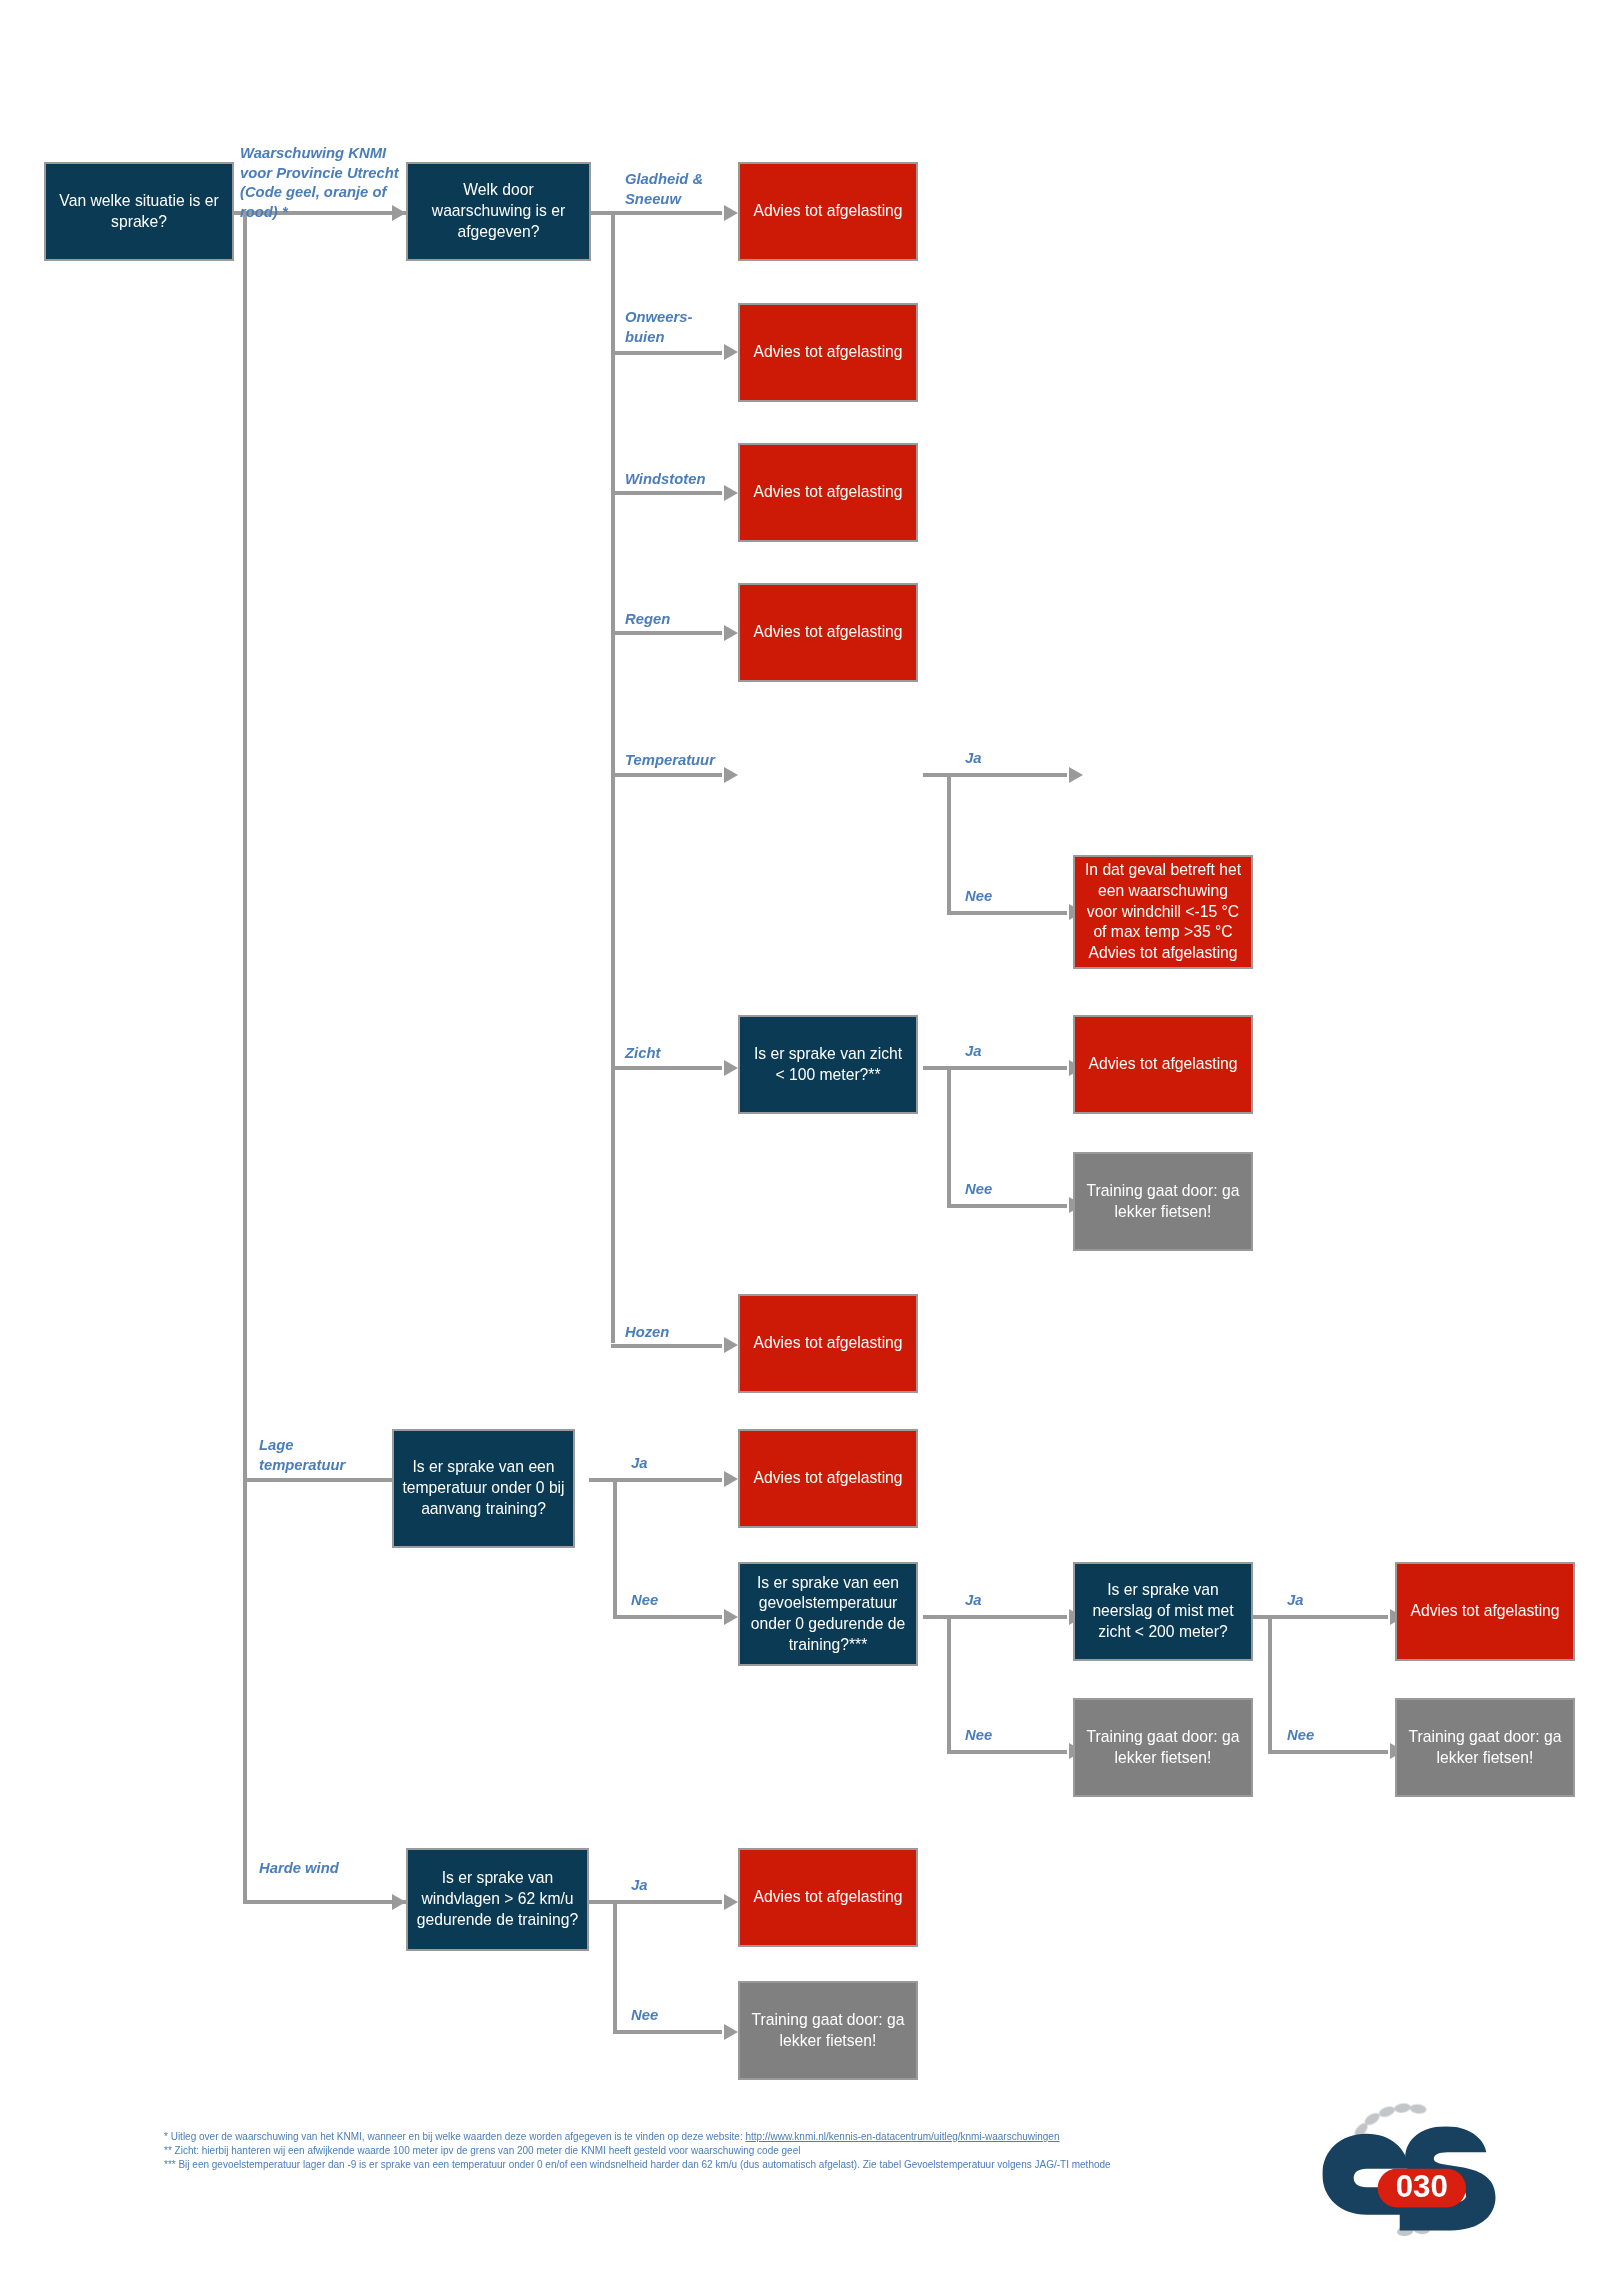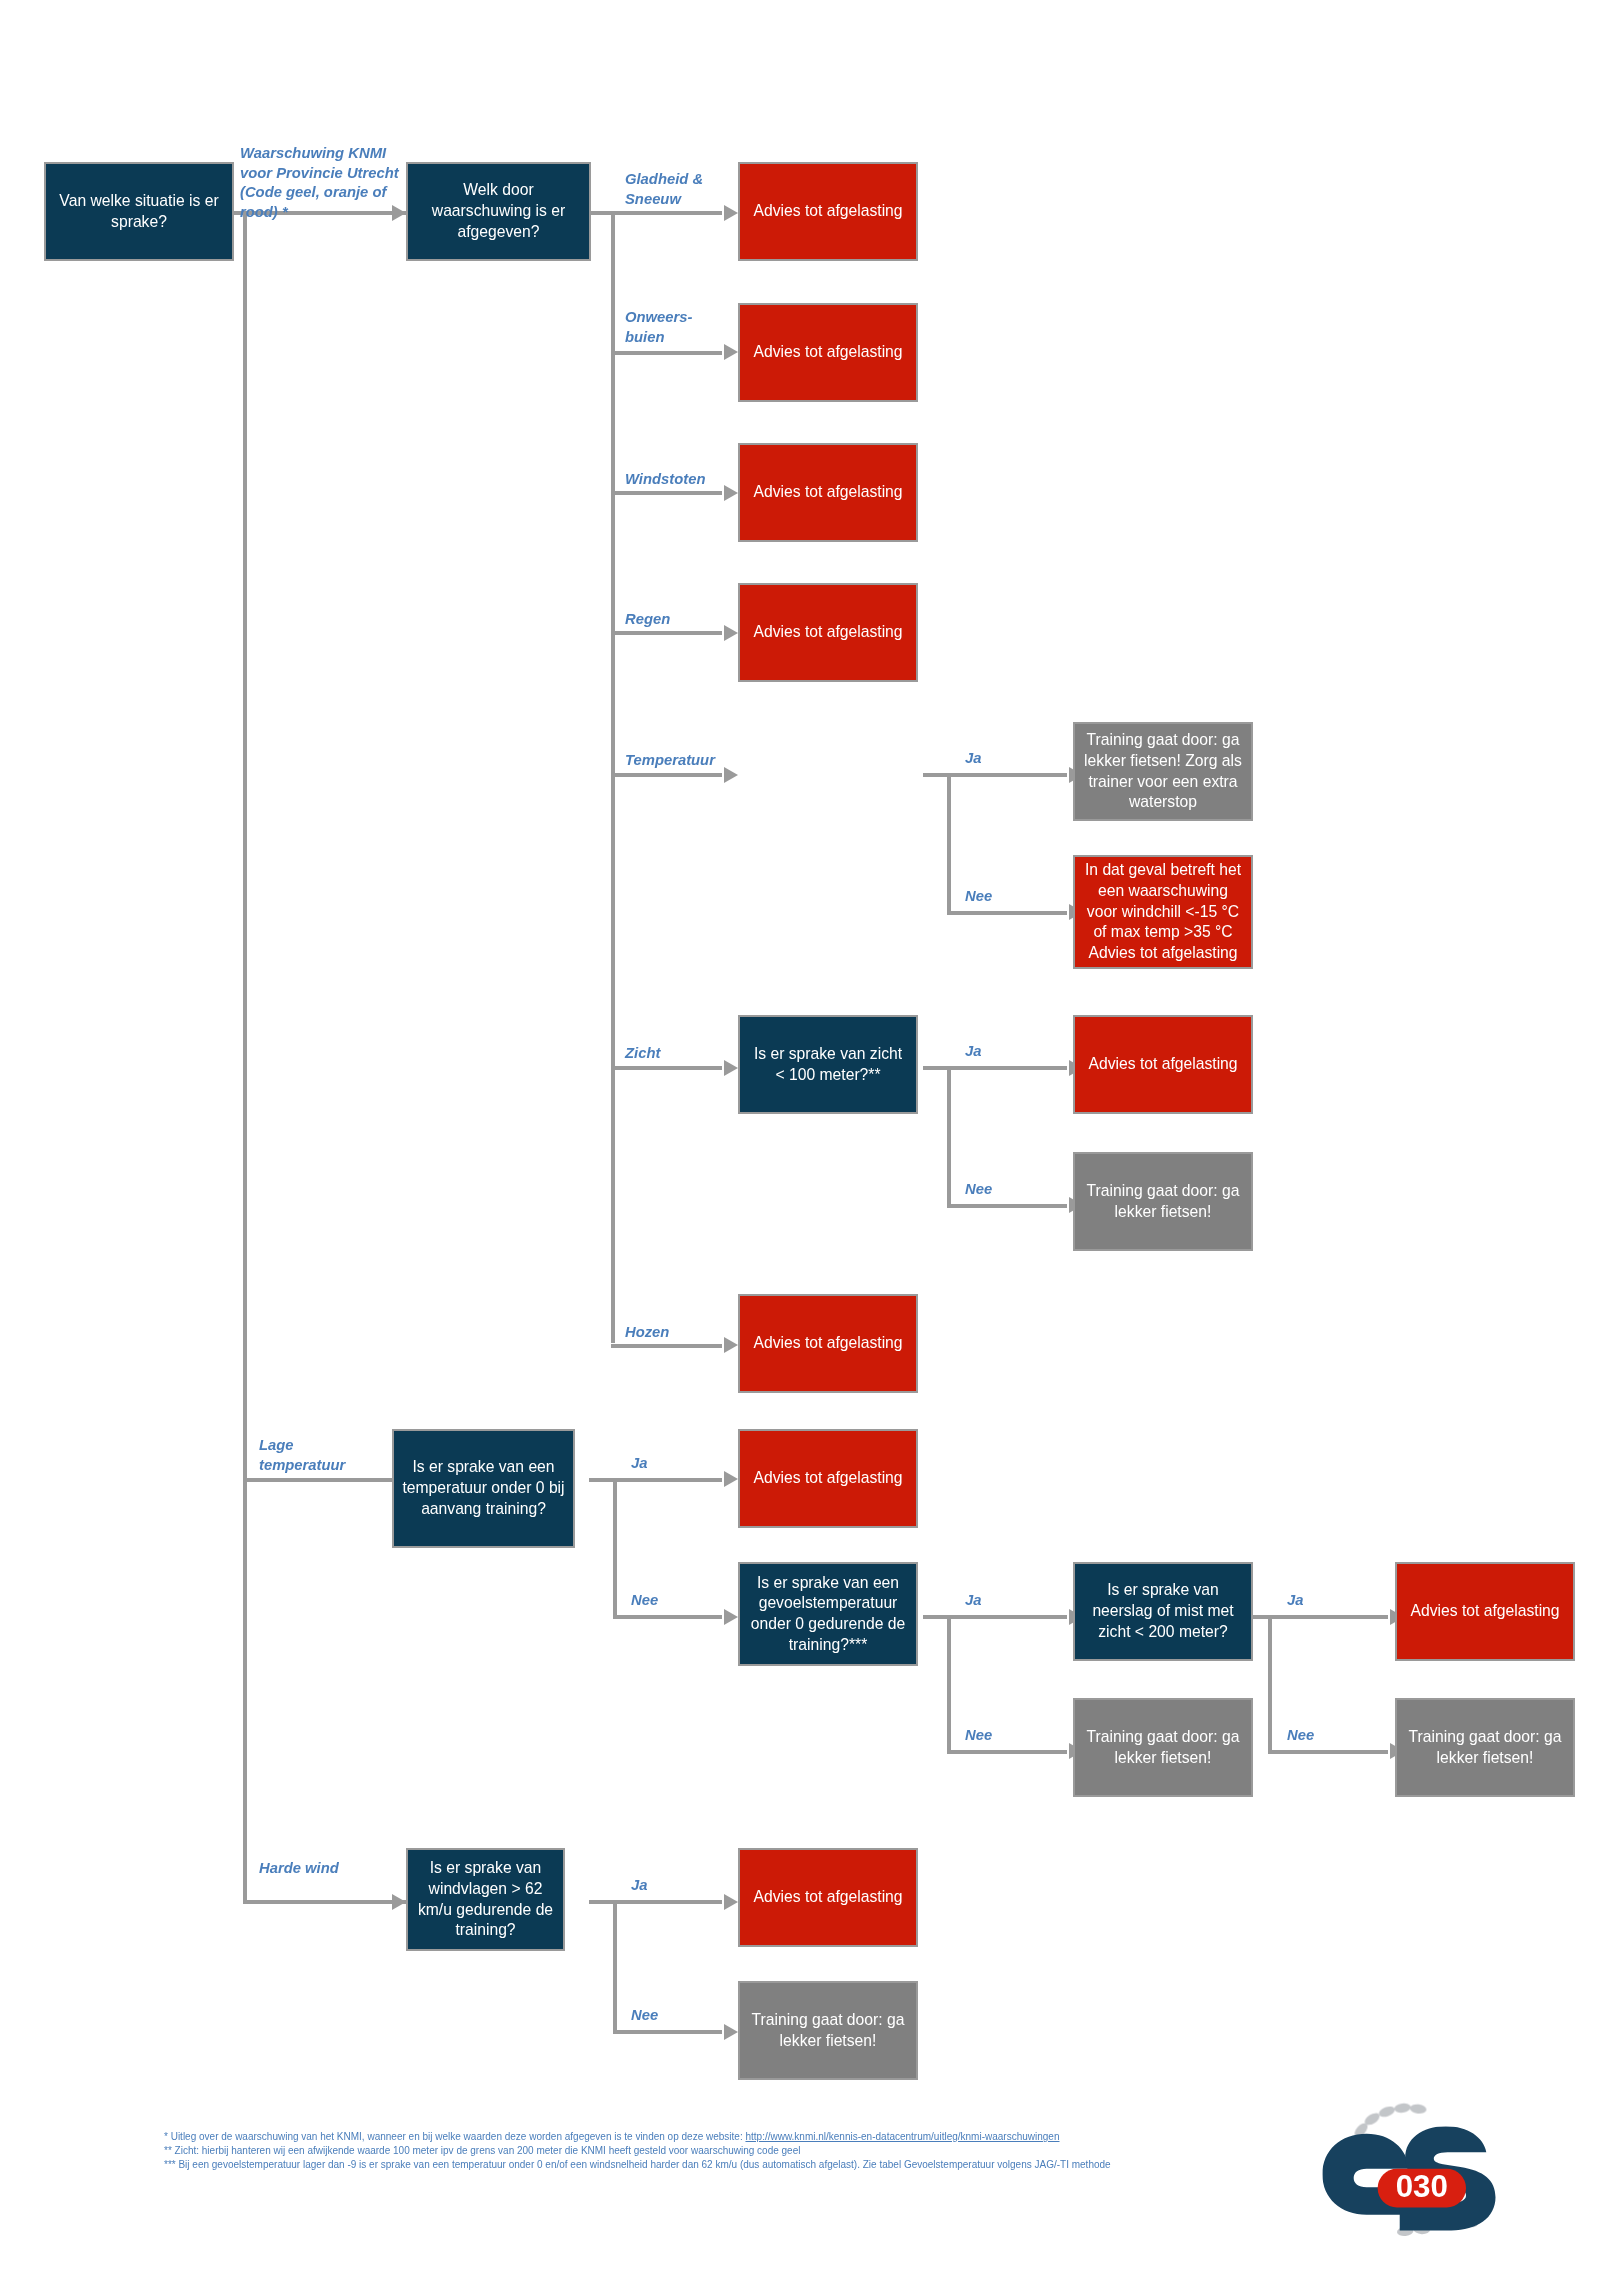--- a/index.html
+++ b/index.html
@@ -206,40 +206,39 @@
 
   <div class="node navy" style="left:44px; top:162px; width:190px; height:99px;">Van welke situatie is er sprake?</div>
 
   <div class="node navy" style="left:406px; top:162px; width:185px; height:99px;">Welk door waarschuwing is er afgegeven?</div>
 
   <div class="node red" style="left:738px; top:162px; width:180px; height:99px;">Advies tot afgelasting</div>
   <div class="node red" style="left:738px; top:303px; width:180px; height:99px;">Advies tot afgelasting</div>
   <div class="node red" style="left:738px; top:443px; width:180px; height:99px;">Advies tot afgelasting</div>
   <div class="node red" style="left:738px; top:583px; width:180px; height:99px;">Advies tot afgelasting</div>
 
-  <div class="node grey" style="left:1073px; top:722px; width:180px; height:99px;">Training gaat door: ga lekker fietsen! Zorg als trainer voor een extra waterstop</div>
   <div class="node red" style="left:1073px; top:855px; width:180px; height:114px;">In dat geval betreft het een waarschuwing voor windchill &lt;-15 °C of max temp &gt;35 °C Advies tot afgelasting</div>
 
   <div class="node navy" style="left:738px; top:1015px; width:180px; height:99px;">Is er sprake van zicht &lt; 100 meter?**</div>
   <div class="node red" style="left:1073px; top:1015px; width:180px; height:99px;">Advies tot afgelasting</div>
   <div class="node grey" style="left:1073px; top:1152px; width:180px; height:99px;">Training gaat door: ga lekker fietsen!</div>
 
   <div class="node red" style="left:738px; top:1294px; width:180px; height:99px;">Advies tot afgelasting</div>
 
   <div class="node navy" style="left:392px; top:1429px; width:183px; height:119px;">Is er sprake van een temperatuur onder 0 bij aanvang training?</div>
   <div class="node red" style="left:738px; top:1429px; width:180px; height:99px;">Advies tot afgelasting</div>
 
   <div class="node navy" style="left:738px; top:1562px; width:180px; height:104px;">Is er sprake van een gevoelstemperatuur onder 0 gedurende de training?***</div>
   <div class="node grey" style="left:1073px; top:1698px; width:180px; height:99px;">Training gaat door: ga lekker fietsen!</div>
 
   <div class="node navy" style="left:1073px; top:1562px; width:180px; height:99px;">Is er sprake van neerslag of mist met zicht &lt; 200 meter?</div>
   <div class="node red" style="left:1395px; top:1562px; width:180px; height:99px;">Advies tot afgelasting</div>
   <div class="node grey" style="left:1395px; top:1698px; width:180px; height:99px;">Training gaat door: ga lekker fietsen!</div>
 
-  <div class="node navy" style="left:406px; top:1848px; width:159px; height:103px;">Is er sprake van windvlagen &gt; 62 km/u gedurende de training?</div>
+  <div class="node navy" style="left:406px; top:1848px; width:183px; height:103px;">Is er sprake van windvlagen &gt; 62 km/u gedurende de training?</div>
   <div class="node red" style="left:738px; top:1848px; width:180px; height:99px;">Advies tot afgelasting</div>
   <div class="node grey" style="left:738px; top:1981px; width:180px; height:99px;">Training gaat door: ga lekker fietsen!</div>
 
   <div id="footnotes">
     <p class="fn"><span>* Uitleg over de waarschuwing van het KNMI, wanneer en bij welke waarden deze worden afgegeven is te vinden op deze website: </span><span class="link">http://www.knmi.nl/kennis-en-datacentrum/uitleg/knmi-waarschuwingen</span></p>
     <p class="fn">** Zicht: hierbij hanteren wij een afwijkende waarde 100 meter ipv de grens van 200 meter die KNMI heeft gesteld voor waarschuwing code geel</p>
     <p class="fn">*** Bij een gevoelstemperatuur lager dan -9 is er sprake van een temperatuur onder 0 en/of een windsnelheid harder dan 62 km/u (dus automatisch afgelast). Zie tabel Gevoelstemperatuur volgens JAG/-TI methode</p>
   </div>
 
   <div id="logo">

